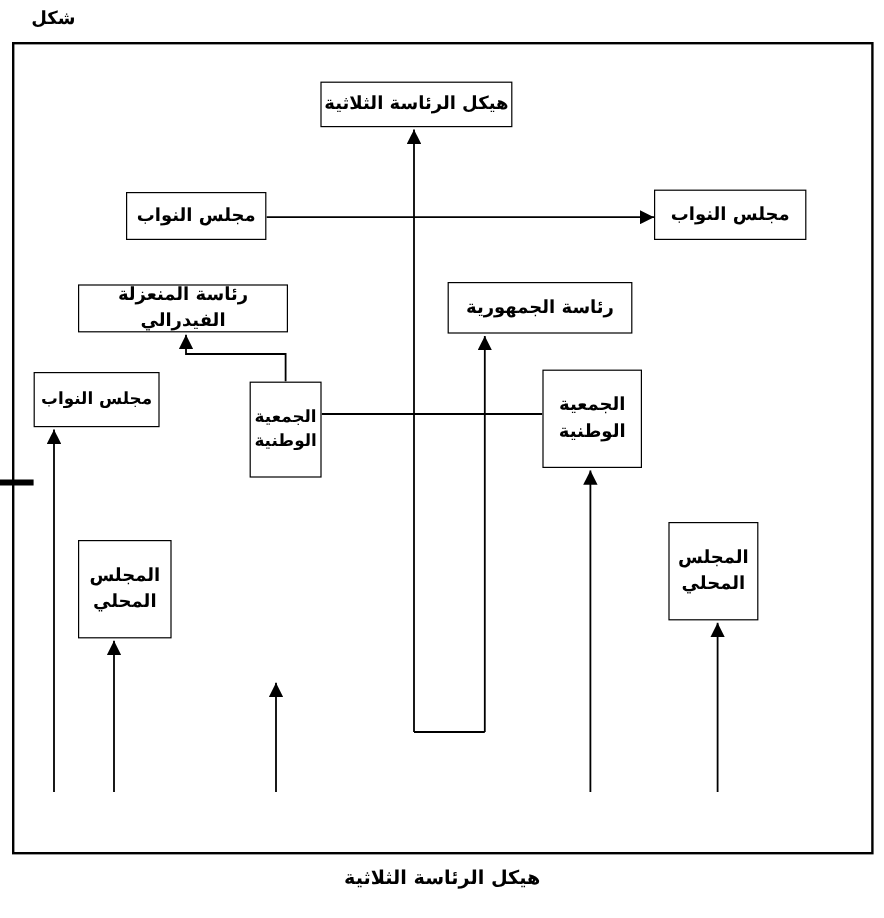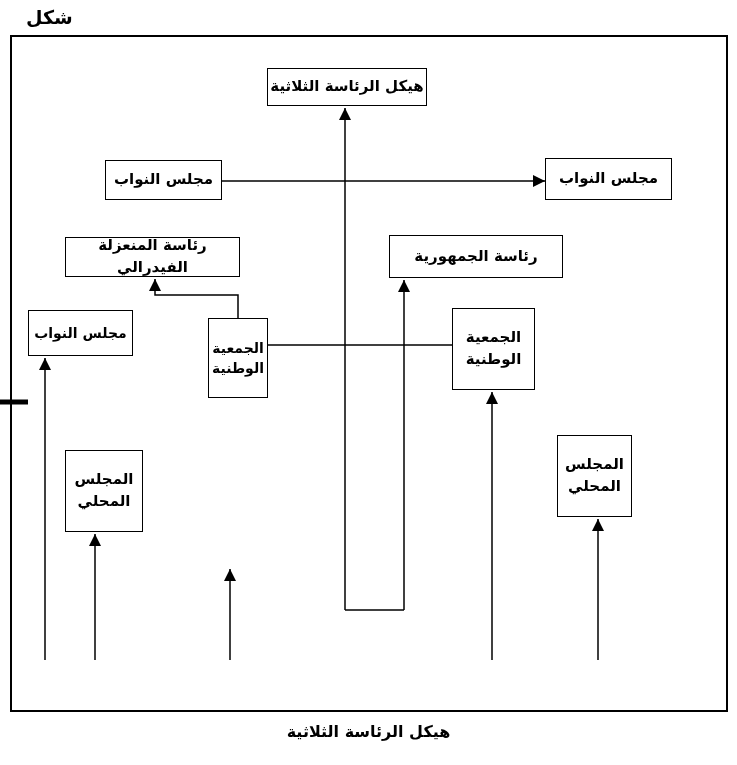--- a/index.html
+++ b/index.html
@@ -18,21 +18,21 @@
     height:765px;
     background:var(--bg);
     font-family:"DejaVu Sans","Liberation Sans",sans-serif;
     color:var(--text);
     overflow:hidden;
   }
   .figure-label{
     position:absolute;
     top:6px;
     left:26px;
-    font-size:19px;
+    font-size:15px;
     font-weight:bold;
     direction:rtl;
   }
   .frame{
     position:absolute;
     left:10px;
     top:35px;
     width:718px;
     height:677px;
     border:2px solid var(--line);
@@ -69,21 +69,21 @@
     font-weight:bold;
     font-size:15px;
     direction:rtl;
     line-height:1.45;
     padding:2px;
   }
   .b-top{left:267px; top:68px;  width:160px; height:38px;}
   .b-left-nawab{left:105px; top:160px; width:117px; height:40px;}
   .b-right-nawab{left:545px; top:158px; width:127px; height:42px;}
   .b-federal-presidency{left:65px;  top:237px; width:175px; height:40px;}
-  .b-republic-presidency{left:389px; top:235px; width:174px; height:43px;}
+  .b-republic-presidency{left:373px; top:235px; width:154px; height:43px;}
   .b-small-nawab{left:28px;  top:310px; width:105px; height:46px; font-size:14px;}
   .b-center-assembly{left:208px; top:318px; width:60px;  height:80px; font-size:14px;}
   .b-right-assembly{left:452px; top:308px; width:83px;  height:82px;}
   .b-left-local{left:65px;  top:450px; width:78px;  height:82px;}
   .b-regions-assembly{left:188px; top:450px; width:80px;  height:117px;}
   .b-right-local{left:557px; top:435px; width:75px;  height:82px;}
   .b-muslim-croat{left:38px;  top:660px; width:272px; height:35px;}
   .b-srpska{left:413px; top:660px; width:292px; height:35px;}
   .caption{
     position:absolute;

